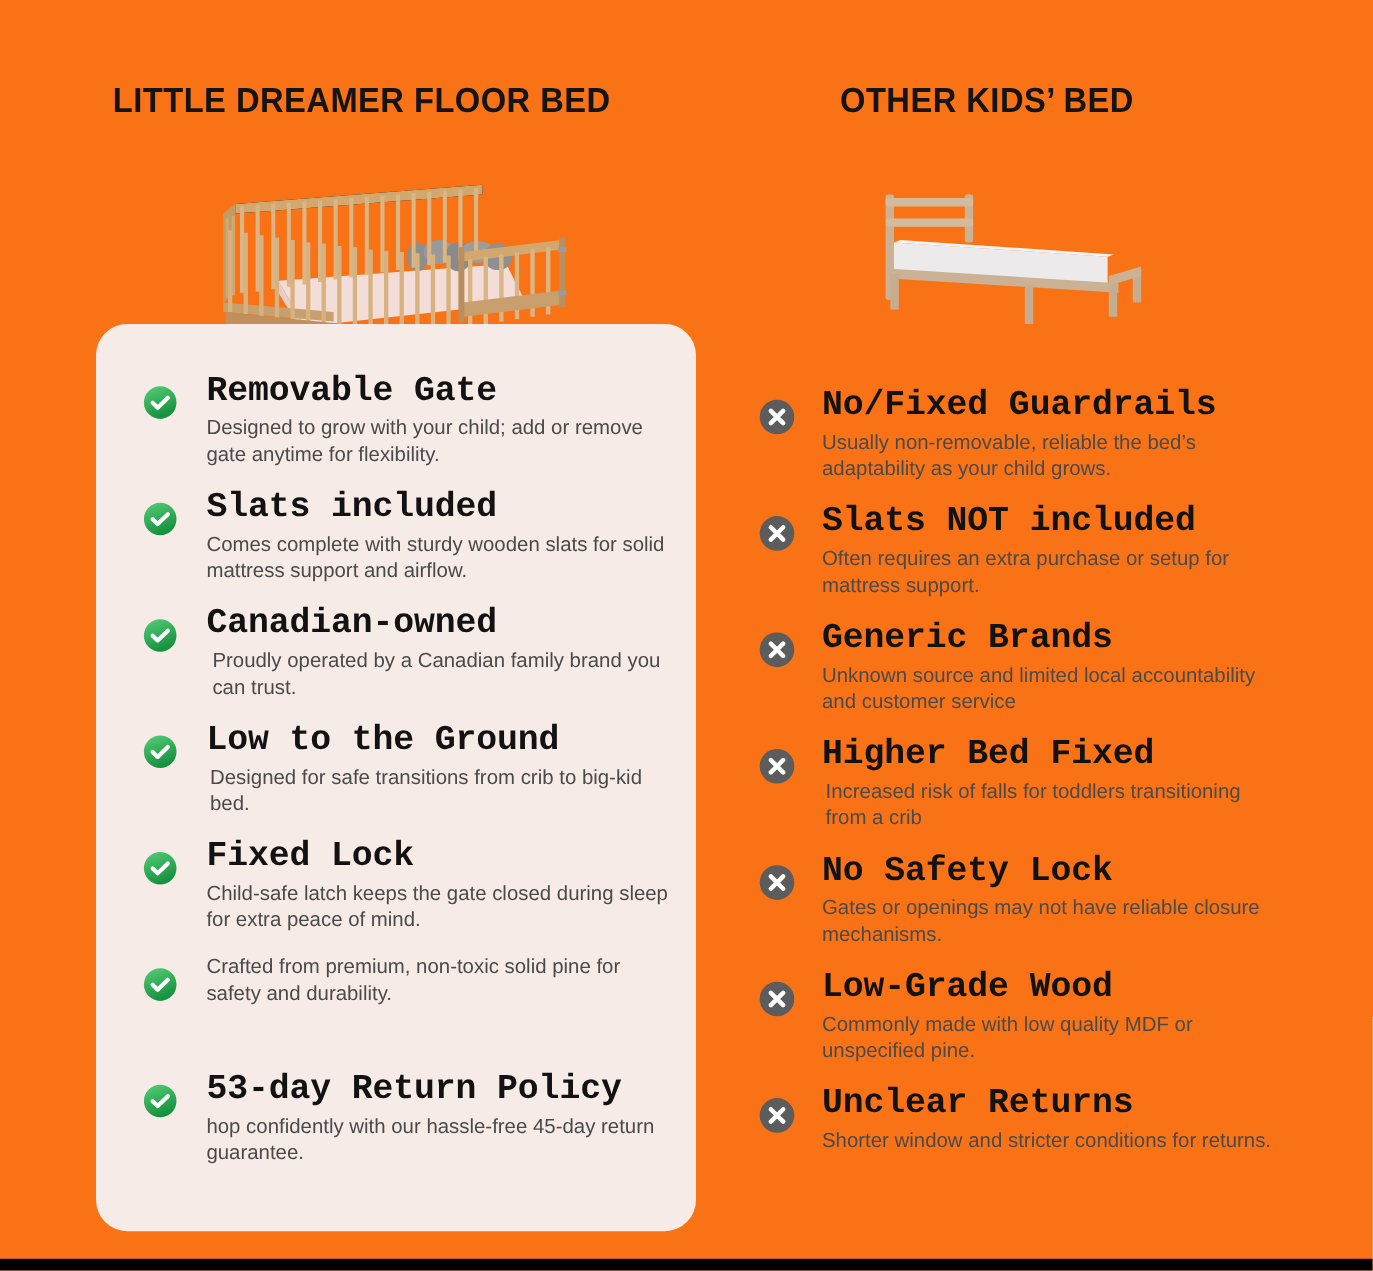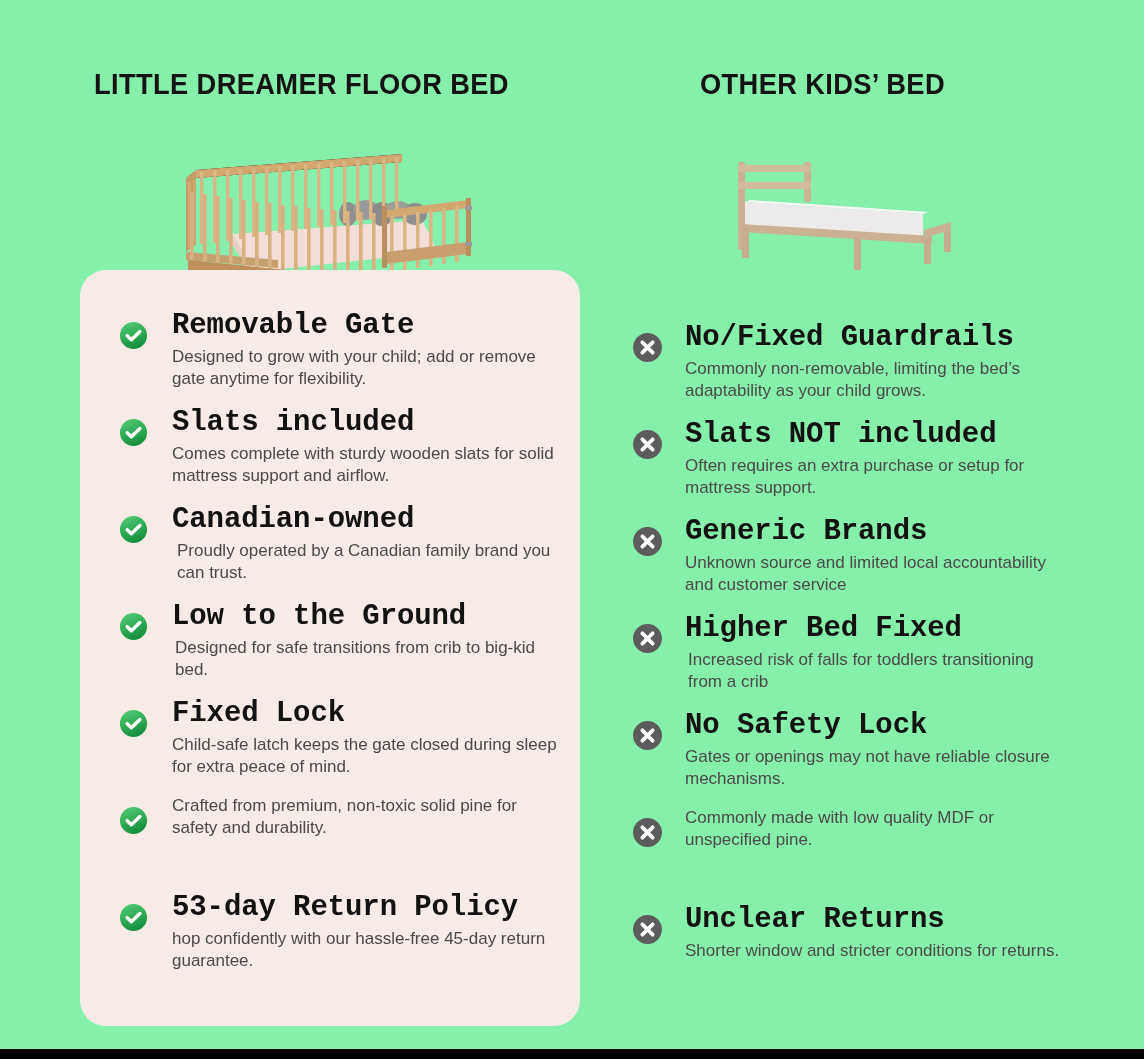--- a/index.html
+++ b/index.html
@@ -13,21 +13,21 @@
     background: #fbfaf5;
     font-family: "Liberation Sans", sans-serif;
     overflow: hidden;
     position: relative;
   }
 
   .page {
     position: relative;
     width: 1144px;
     height: 1059px;
-    background: #86efac;
+    background: #f97316;
     overflow: hidden;
   }
 
   
   .col-title {
     position: absolute;
     font-weight: 700;
     font-size: 29px;
     letter-spacing: 0.4px;
     color: #141414;
@@ -327,21 +327,21 @@
   <div id="col-right" class="column">
 
     <div class="row">
       <span class="icon">
         <svg viewBox="0 0 32 32">
           <circle cx="16" cy="16" r="14" fill="#5c5c5c"></circle>
           <path d="M11 11 L21 21 M21 11 L11 21" stroke="#ffffff" stroke-width="3.6" stroke-linecap="round"></path>
         </svg>
       </span>
       <p class="feat-title">No/Fixed Guardrails</p>
-      <p class="feat-desc">Commonly non-removable, limiting the bed’s adaptability as your child grows.</p>
+      <p class="feat-desc">Usually non-removable, reliable the bed’s adaptability as your child grows.</p>
     </div>
 
     <div class="row">
       <span class="icon">
         <svg viewBox="0 0 32 32">
           <circle cx="16" cy="16" r="14" fill="#5c5c5c"></circle>
           <path d="M11 11 L21 21 M21 11 L11 21" stroke="#ffffff" stroke-width="3.6" stroke-linecap="round"></path>
         </svg>
       </span>
       <p class="feat-title">Slats NOT included</p>
@@ -381,20 +381,21 @@
       <p class="feat-desc">Gates or openings may not have reliable closure mechanisms.</p>
     </div>
 
     <div class="row">
       <span class="icon">
         <svg viewBox="0 0 32 32">
           <circle cx="16" cy="16" r="14" fill="#5c5c5c"></circle>
           <path d="M11 11 L21 21 M21 11 L11 21" stroke="#ffffff" stroke-width="3.6" stroke-linecap="round"></path>
         </svg>
       </span>
+      <p class="feat-title">Low-Grade Wood</p>
       <p class="feat-desc">Commonly made with low quality MDF or unspecified pine.</p>
     </div>
 
     <div class="row">
       <span class="icon">
         <svg viewBox="0 0 32 32">
           <circle cx="16" cy="16" r="14" fill="#5c5c5c"></circle>
           <path d="M11 11 L21 21 M21 11 L11 21" stroke="#ffffff" stroke-width="3.6" stroke-linecap="round"></path>
         </svg>
       </span>

